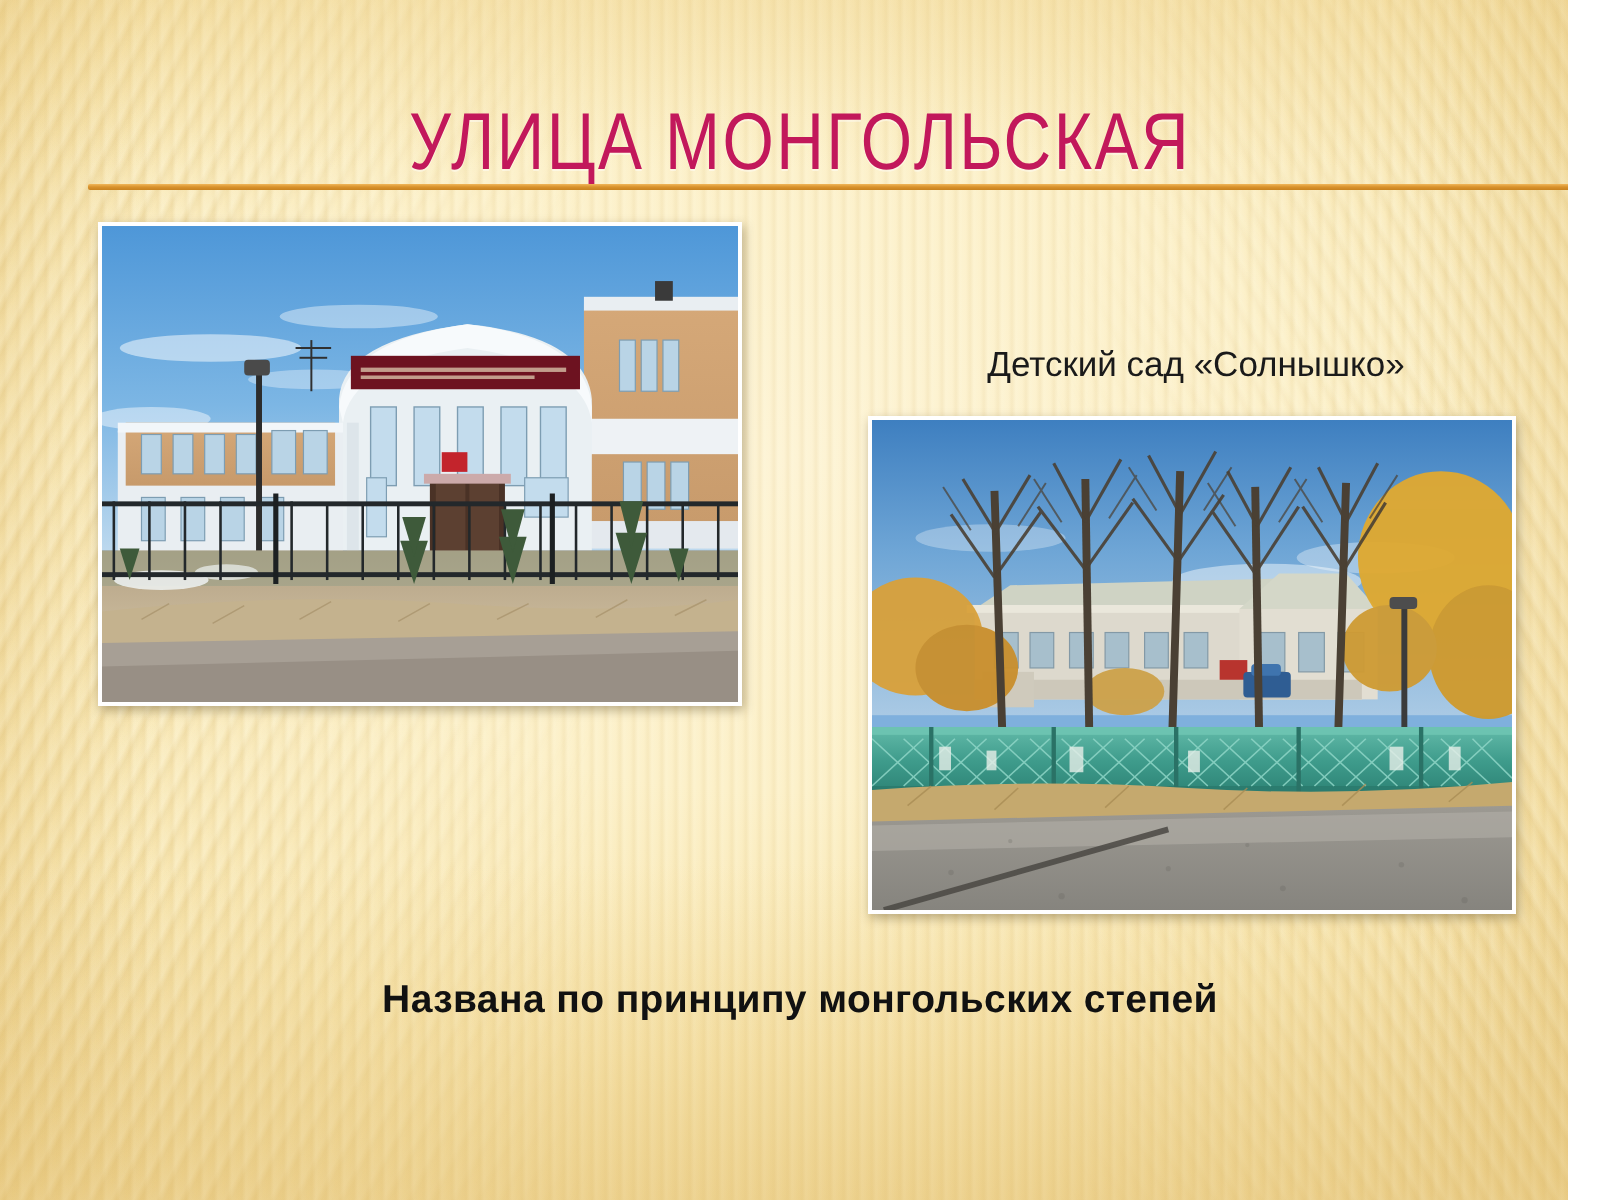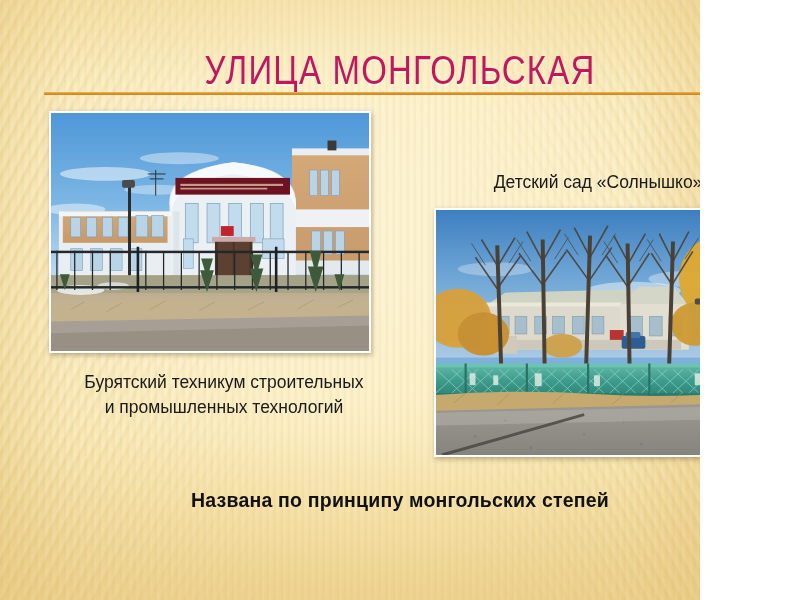--- a/index.html
+++ b/index.html
@@ -10,21 +10,21 @@
   body {
     width: 800px;
     height: 600px;
     overflow: hidden;
     font-family: "Liberation Sans", sans-serif;
   }
 
   
   .slide {
     position: relative;
-    width: 700px;
+    width: 784px;
     height: 600px;
     overflow: hidden;
     background: #fcf0c8;
   }
 
   
   .bg-base {
     position: absolute;
     inset: 0;
     background:
@@ -324,24 +324,20 @@
         <line x1="150" y1="201" x2="166" y2="192"></line>
         <line x1="200" y1="200" x2="216" y2="192"></line>
         <line x1="250" y1="199" x2="266" y2="190"></line>
         <line x1="290" y1="198" x2="306" y2="190"></line>
       </g>
       <path d="M0 212 L322 206 L322 242 L0 242 Z" fill="#a79f95"></path>
       <path d="M0 224 L322 216 L322 242 L0 242 Z" fill="#988f85"></path>
     </svg>
   </div>
 
-  <div class="caption" id="caption-college">
-    <span class="ln">Бурятский техникум строительных</span>
-    <span class="ln">и промышленных технологий</span>
-  </div>
 
   <div class="caption" id="caption-kinder">Детский сад «Солнышко»</div>
 
   <div class="photo" id="photo-kinder">
     <svg viewBox="0 0 324 249" preserveAspectRatio="none" aria-hidden="true">
       <defs>
         <linearGradient id="skyB" x1="0" y1="0" x2="0" y2="1">
           <stop offset="0%" stop-color="#3e7fc0"></stop>
           <stop offset="45%" stop-color="#6fa6d6"></stop>
           <stop offset="100%" stop-color="#a9c9e4"></stop>

